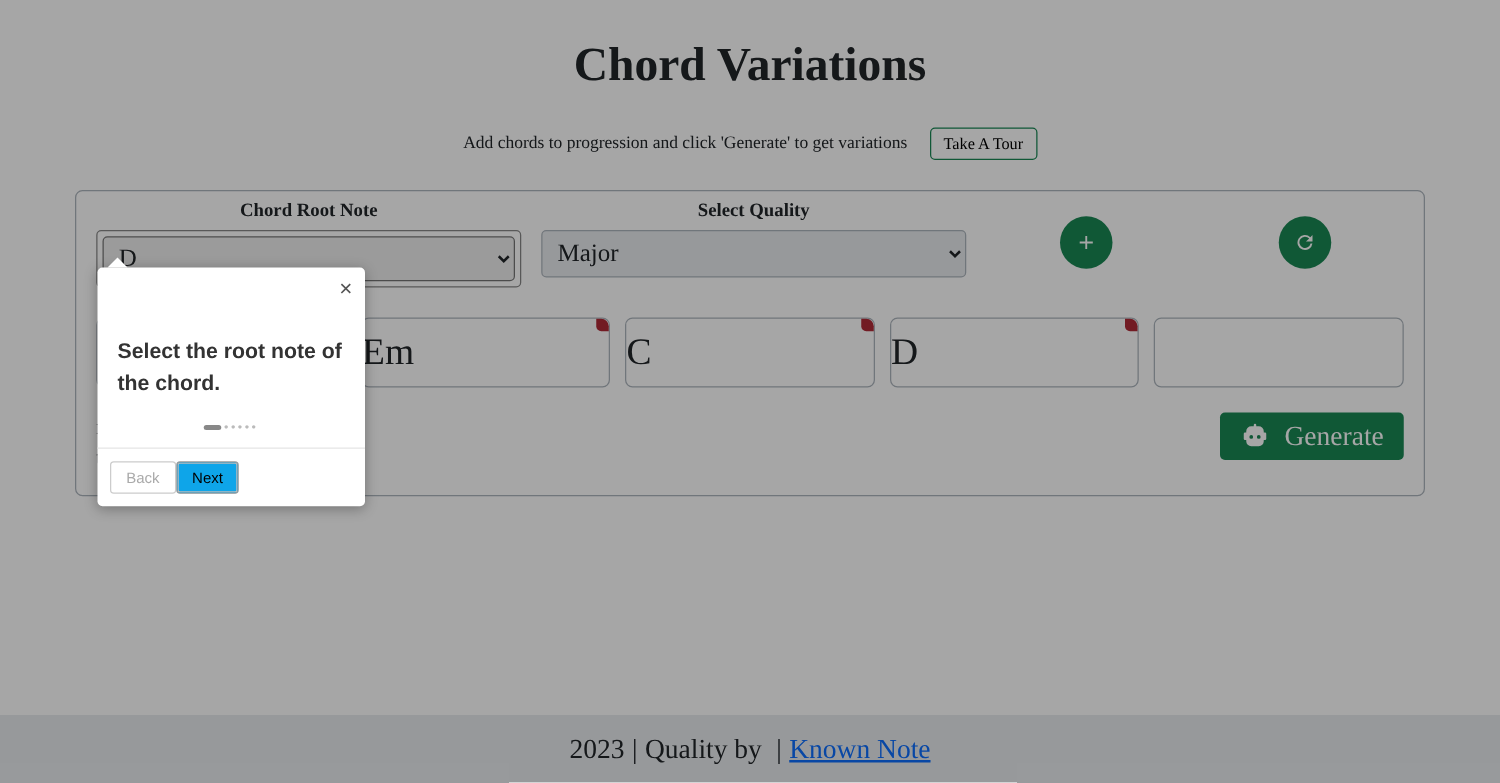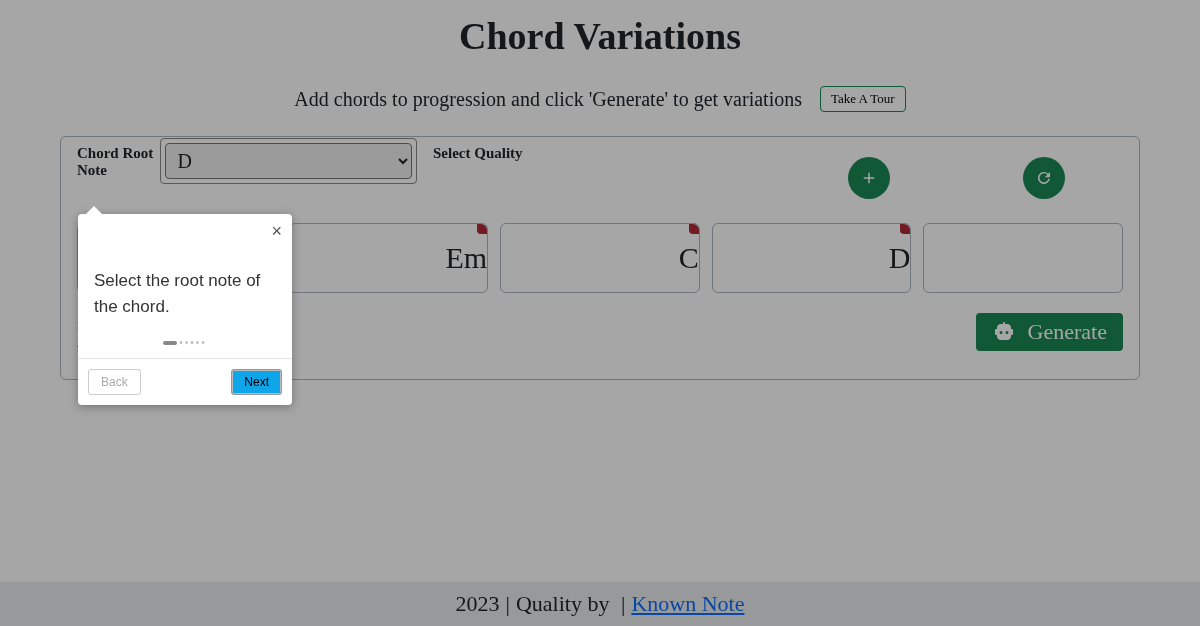--- a/index.html
+++ b/index.html
@@ -1,53 +1,53 @@
 <!DOCTYPE html>
 <html><head>
 <meta charset="utf-8">
 <style>
   * { box-sizing: border-box; margin: 0; padding: 0; }
   html, body { width: 1200px; height: 626px; font-family: Georgia, 'Times New Roman', serif; background: #fff; overflow: hidden; }
   .page { width: 1200px; height: 626px; position: relative; }
   .content { padding: 10px 60px 0 60px; }
-  h1 { font-size: 38px; font-weight: 600; text-align: center; color: #212529; margin-top: 4px; margin-bottom: 28px; }
+  h1 { font-size: 38px; font-weight: 600; text-align: center; color: #212529; margin-top: 20px; margin-bottom: 28px; }
   .subline { text-align: center; margin-bottom: 24px; }
-  .subtitle { font-size: 20px; color: #212529; display: inline-block; vertical-align: middle; }
+  .subtitle { font-size: 14px; color: #212529; display: inline-block; vertical-align: middle; }
   .tour-btn { display: inline-block; vertical-align: middle; margin-left: 14px; font-size: 13px; color: #000000; border: 1px solid #198754; background: transparent; border-radius: 4px; padding: 4px 10px; cursor: pointer; font-family: inherit; }
   .panel { border: 1px solid #adb5bd; border-radius: 6px; padding: 0 16px 18px 16px; }
   .controls-row { display: flex; align-items: flex-start; gap: 16px; }
-  .control-col { flex: 0 0 340px; display: flex; flex-direction: row; align-items: center; }
+  .control-col { flex: 0 0 340px; display: flex; flex-direction: column; align-items: center; }
   .control-label { font-size: 15px; font-weight: 600; color: #212529; margin: 8px 0 6px 0; }
   .select-wrap { width: 100%; }
   select { width: 100%; height: 38px; font-size: 20px; font-family: inherit; background: #e9ecef; border: 1px solid #adb5bd; border-radius: 4px; padding: 2px 8px; color: #212529; }
   .select-highlight { position: relative; background: #fff; padding: 4px; border: 1px solid #888; border-radius: 4px; }
   .select-highlight select { background: #efefef; border: 1px solid #767676; height: 36px; }
   .action-col { flex: 1; display: flex; justify-content: center; align-items: center; padding-top: 20px; }
   .circle-btn { width: 42px; height: 42px; border-radius: 50%; background: #198754; border: none; display: flex; align-items: center; justify-content: center; cursor: pointer; }
   .circle-btn svg { width: 18px; height: 18px; fill: #fff; }
   .chords-row { display: flex; gap: 12px; margin-top: 24px; }
-  .chord-box { position: relative; flex: 1; height: 70px; border: 1px solid #adb5bd; border-radius: 6px; display: flex; align-items: center; justify-content: flex-end; font-size: 30px; color: #212529; }
+  .chord-box { position: relative; flex: 1; height: 56px; border: 1px solid #adb5bd; border-radius: 6px; display: flex; align-items: center; justify-content: flex-start; font-size: 30px; color: #212529; }
   .chord-x { position: absolute; top: 0; right: 0; width: 10px; height: 10px; background: #b02a37; border-top-right-radius: 6px; border-bottom-left-radius: 4px; cursor: pointer; }
   .bottom-row { display: flex; justify-content: space-between; align-items: flex-start; margin-top: 20px; }
   .hint { font-size: 17px; color: #212529; line-height: 1.4; }
   .generate-btn { display: flex; align-items: center; gap: 12px; background: #198754; color: #fff; font-size: 22px; font-family: inherit; border: none; border-radius: 4px; padding: 6px 16px; cursor: pointer; }
   .generate-btn svg { width: 24px; height: 24px; fill: #fff; }
-  .footer { position: absolute; bottom: 0; left: 0; right: 0; height: 44px; background: #e9ecef; display: flex; align-items: center; justify-content: center; font-size: 22px; color: #212529; }
+  .footer { position: absolute; bottom: 0; left: 0; right: 0; height: 54px; background: #e9ecef; display: flex; align-items: center; justify-content: center; font-size: 22px; color: #212529; }
   .footer a { color: #0d6efd; text-decoration: underline; }
   .footer .sep { margin: 0 6px; }
   
   .dim { position: absolute; inset: 0; background: rgba(0,0,0,0.35); pointer-events: none; }
   
   .popover { position: absolute; left: 78px; top: 214px; width: 214px; background: #fff; border-radius: 4px; box-shadow: 0 2px 10px rgba(0,0,0,0.3); font-family: -apple-system, BlinkMacSystemFont, 'Segoe UI', Helvetica, Arial, sans-serif; }
   .popover::before { content: ''; position: absolute; top: -8px; left: 8px; border-left: 8px solid transparent; border-right: 8px solid transparent; border-bottom: 8px solid #fff; }
   .pop-close { position: absolute; top: 8px; right: 10px; font-size: 18px; line-height: 1; color: #555; cursor: pointer; background: none; border: none; }
-  .pop-body { padding: 54px 16px 12px 16px; font-size: 17px; color: #333; line-height: 1.5; }
+  .pop-body { padding: 54px 16px 12px 16px; font-size: 17px; color: #333; line-height: 1.5; font-weight: bold; }
   .pop-dots { text-align: center; padding: 6px 0 10px 0; color: #bbb; font-size: 10px; letter-spacing: 2px; }
   .pop-dots .bar { display: inline-block; width: 14px; height: 4px; background: #888; border-radius: 2px; vertical-align: middle; margin-right: 2px; }
-  .pop-footer { border-top: 1px solid #e5e5e5; padding: 10px 10px; display: flex; justify-content: space-between; }
+  .pop-footer { border-top: 1px solid #e5e5e5; padding: 10px 10px; display: flex; }
   .pop-footer button { font-size: 12px; padding: 5px 12px; border: 1px solid #ccc; border-radius: 3px; background: #fff; cursor: pointer; font-family: inherit; }
   .pop-footer button:disabled { color: #aaa; cursor: default; }
   .pop-footer .next { background: #0ea5e9; border: 1px solid #999; box-shadow: 0 0 0 1px #bbb inset; }
 </style>
 </head>
 <body>
 
 <div class="page">
   <div class="content">
     <h1>Chord Variations</h1>
@@ -61,20 +61,25 @@
         <div class="control-col">
           <div class="control-label">Chord Root Note</div>
           <div class="select-wrap select-highlight">
             <select>
               <option>D</option>
             </select>
           </div>
         </div>
         <div class="control-col">
           <div class="control-label">Select Quality</div>
+          <div class="select-wrap">
+            <select>
+              <option>Major</option>
+            </select>
+          </div>
         </div>
         <div class="action-col">
           <button class="circle-btn">
             <svg viewBox="0 0 24 24">
                 <path d="M19 13h-6v6h-2v-6H5v-2h6V5h2v6h6v2z"></path>
               </svg>
           </button>
         </div>
         <div class="action-col">
           <button class="circle-btn">

